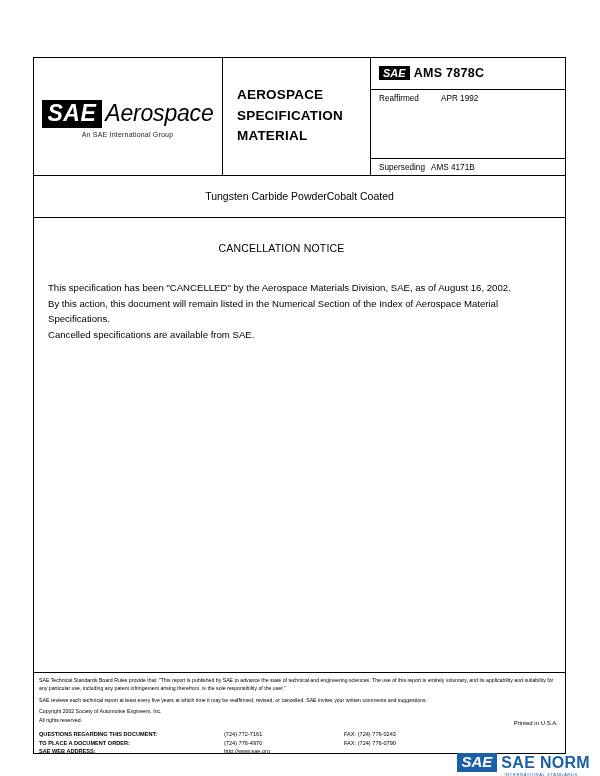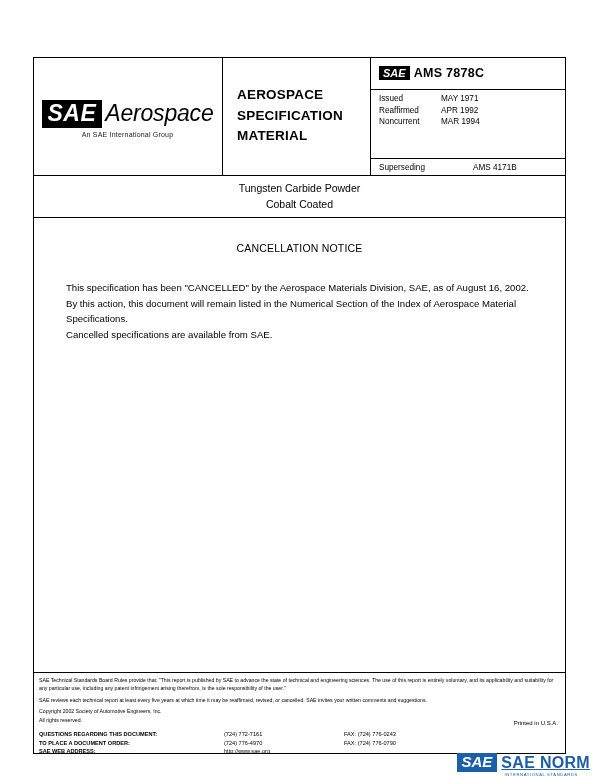--- a/index.html
+++ b/index.html
@@ -137,47 +137,46 @@
   }
   .date-row .lbl { width: 62px; }
   .date-row .val { width: 62px; text-align: left; }
   .hdr-super {
     height: 16px;
     display: flex;
     align-items: center;
     padding-left: 8px;
     font-size: 8.2px;
     box-sizing: border-box;
-    gap: 42px;
   }
   .hdr-super .sup-val { margin-left: 6px; }
 
   
   .subject {
     position: absolute;
     left: 33px;
     top: 176px;
     width: 533px;
     height: 42px;
     box-sizing: border-box;
     border-bottom: 1px solid #000;
     display: flex;
-    flex-direction: column;
+    flex-direction: row;
     align-items: center;
     justify-content: center;
   }
   .subject div {
     font-size: 10.5px;
     line-height: 1.45;
   }
 
   
   .body {
     position: absolute;
-    left: 33px;
+    left: 15px;
     top: 218px;
     width: 533px;
     height: 454px;
     box-sizing: border-box;
   }
   .notice-title {
     text-align: center;
     font-size: 10.5px;
     margin-top: 24px;
     letter-spacing: 0.2px;
@@ -244,21 +243,20 @@
     font-size: 15px;
     padding: 1px 5px 2px 5px;
     line-height: 1.05;
   }
   .norm-text {
     color: #1b5fa8;
     font-weight: bold;
     font-size: 16px;
     margin-left: 4px;
     letter-spacing: 0.3px;
-    text-decoration: underline;
   }
   .norm-sub {
     position: absolute;
     right: 12px;
     bottom: -5px;
     font-size: 4.2px;
     color: #1b5fa8;
     letter-spacing: 0.6px;
     white-space: nowrap;
   }
@@ -287,30 +285,22 @@
     </div>
 
     <div class="hdr-right">
       <div class="hdr-docid">
         <span class="mini-badge">SAE</span>
         <span class="docnum">AMS 7878C</span>
       </div>
 
       <div class="hdr-dates">
         <div class="date-row">
-          <span class="lbl">Issued</span>
-          <span class="val">MAY 1971</span>
-        </div>
-        <div class="date-row">
           <span class="lbl">Reaffirmed</span>
           <span class="val">APR 1992</span>
-        </div>
-        <div class="date-row">
-          <span class="lbl">Noncurrent</span>
-          <span class="val">MAR 1994</span>
         </div>
       </div>
 
       <div class="hdr-super">
         <span>Superseding</span>
         <span class="sup-val">AMS 4171B</span>
       </div>
     </div>
   </div>
 

